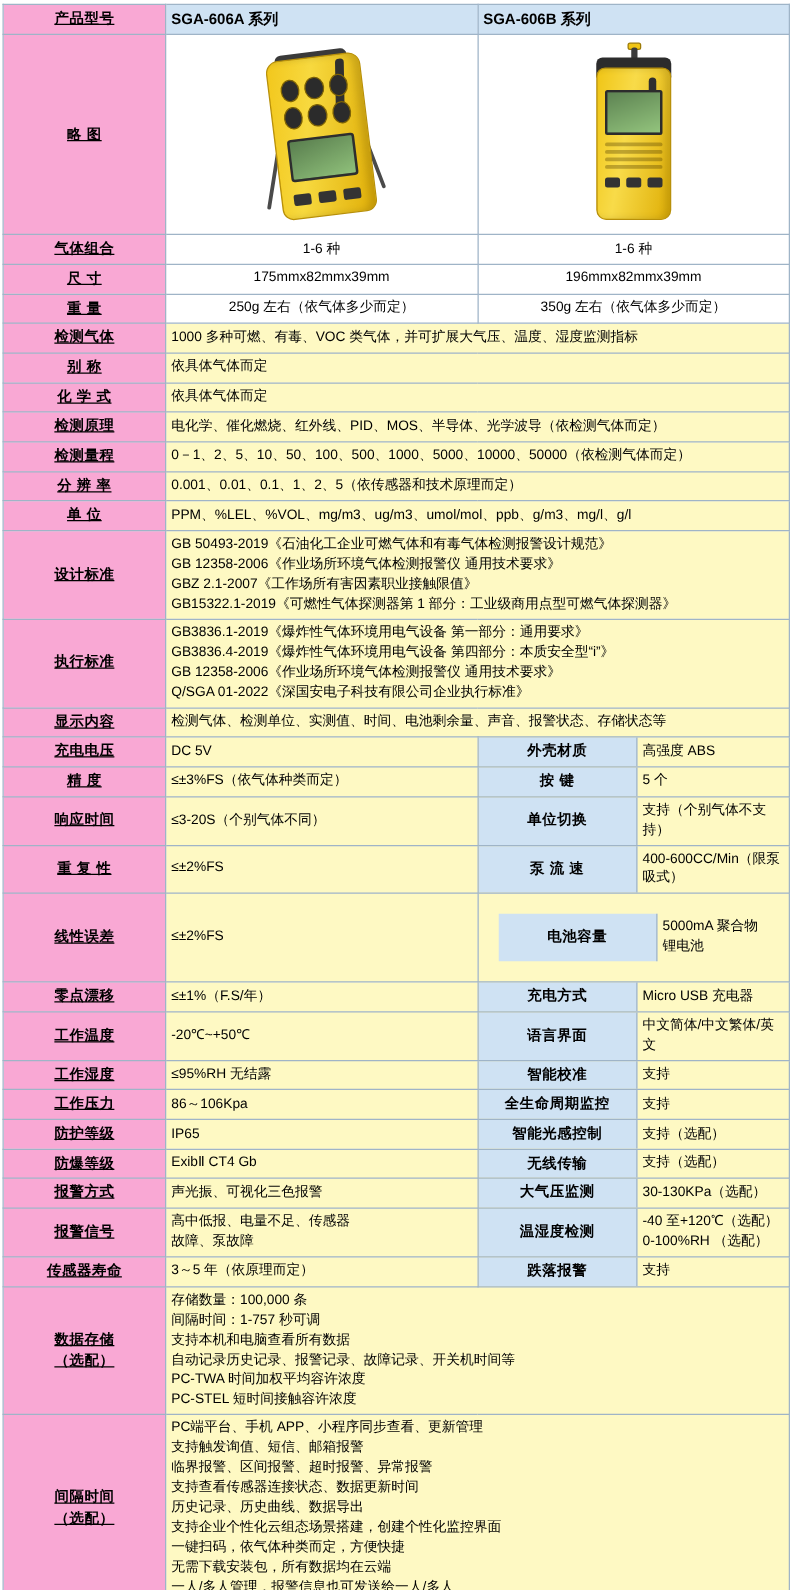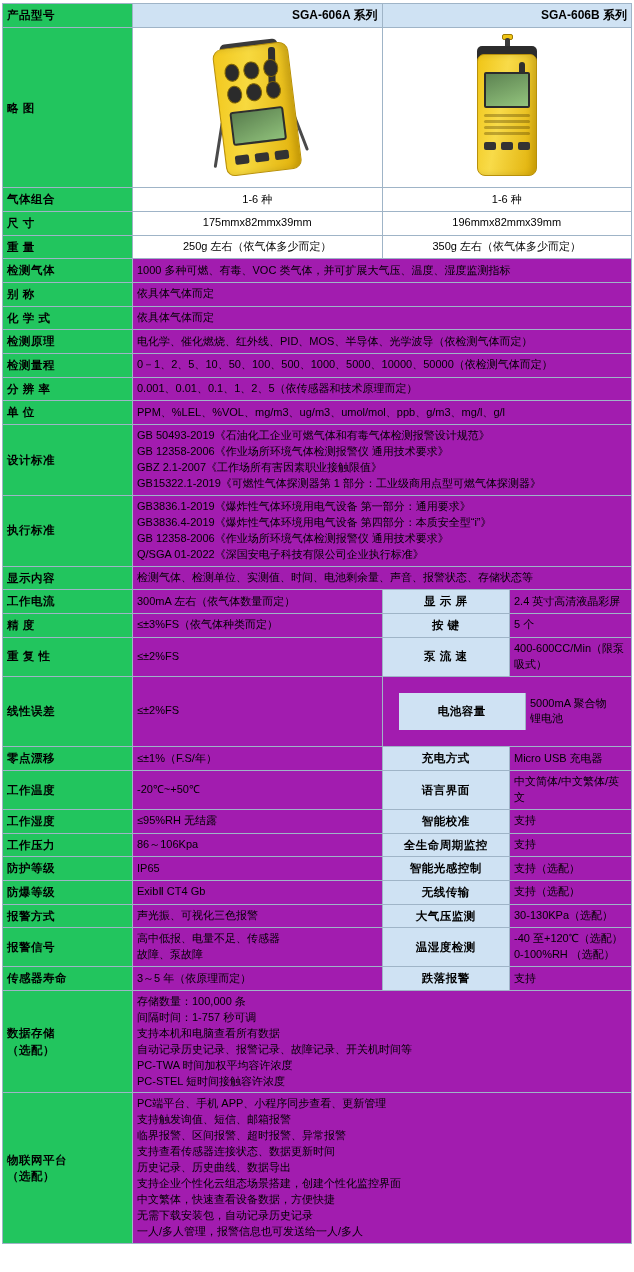--- a/index.html
+++ b/index.html
@@ -23,46 +23,48 @@
     color: #000000;
   }
   table.spec td {
     border: 1px solid #9fb4c7;
     padding: 3px 4px;
     vertical-align: middle;
     line-height: 1.45;
   }
   
   td.lbl {
-    background: #22c55e;
+    background: #f9a8d4;
+    text-align: center;
     font-weight: bold;
     font-size: 11.5px;
     letter-spacing: 0.5px;
     width: 130px;
+    text-decoration: underline;
   }
   td.lbl2 {
     background: #cfe2f3;
     text-align: center;
     font-weight: bold;
     font-size: 11.5px;
     letter-spacing: 0.5px;
     width: 127px;
   }
   td.val {
-    background: #a21caf;
+    background: #fef9c3;
     text-align: left;
     padding-left: 6px;
   }
   td.valc {
     background: #ffffff;
     text-align: center;
   }
   td.hdr {
     background: #cfe2f3;
-    text-align: right;
+    text-align: left;
     font-weight: bold;
     font-size: 12px;
   }
   td.imgcell {
     background: #ffffff;
     text-align: center;
     height: 160px;
     padding: 4px;
   }
   .multi {
@@ -318,51 +320,65 @@
         <div>GB 12358-2006《作业场所环境气体检测报警仪 通用技术要求》</div>
         <div>Q/SGA 01-2022《深国安电子科技有限公司企业执行标准》</div>
       </td>
     </tr>
 
     <tr>
       <td class="lbl">显示内容</td>
       <td class="val" colspan="2">检测气体、检测单位、实测值、时间、电池剩余量、声音、报警状态、存储状态等</td>
     </tr>
 
-
-    <tr>
-      <td class="lbl">工作电流</td>
-      <td class="val">300mA 左右（依气体数量而定）</td>
-      <td class="val" style="padding:0">
-        <table style="width:100%;border-collapse:collapse;table-layout:fixed">
-          <tbody>
-                <tr>
-            <td class="lbl2" style="border:0;border-right:1px solid #9fb4c7">显 示 屏</td>
-            <td class="val" style="border:0">2.4 英寸高清液晶彩屏</td>
-          </tr>
-        </tbody>
-            </table>
-      </td>
-    </tr>
+    <tr>
+      <td class="lbl">充电电压</td>
+      <td class="val">DC 5V</td>
+      <td class="val" style="padding:0">
+        <table style="width:100%;border-collapse:collapse;table-layout:fixed">
+          <tbody>
+                <tr>
+            <td class="lbl2" style="border:0;border-right:1px solid #9fb4c7">外壳材质</td>
+            <td class="val" style="border:0">高强度 ABS</td>
+          </tr>
+        </tbody>
+            </table>
+      </td>
+    </tr>
+
 
     <tr>
       <td class="lbl">精    度</td>
       <td class="val">≤±3%FS（依气体种类而定）</td>
       <td class="val" style="padding:0">
         <table style="width:100%;border-collapse:collapse;table-layout:fixed">
           <tbody>
                 <tr>
             <td class="lbl2" style="border:0;border-right:1px solid #9fb4c7">按    键</td>
             <td class="val" style="border:0">5 个</td>
           </tr>
         </tbody>
             </table>
       </td>
     </tr>
 
+    <tr>
+      <td class="lbl">响应时间</td>
+      <td class="val">≤3-20S（个别气体不同）</td>
+      <td class="val" style="padding:0">
+        <table style="width:100%;border-collapse:collapse;table-layout:fixed">
+          <tbody>
+                <tr>
+            <td class="lbl2" style="border:0;border-right:1px solid #9fb4c7">单位切换</td>
+            <td class="val" style="border:0">支持（个别气体不支持）</td>
+          </tr>
+        </tbody>
+            </table>
+      </td>
+    </tr>
 
     <tr>
       <td class="lbl">重 复 性</td>
       <td class="val">≤±2%FS</td>
       <td class="val" style="padding:0">
         <table style="width:100%;border-collapse:collapse;table-layout:fixed">
           <tbody>
                 <tr>
             <td class="lbl2" style="border:0;border-right:1px solid #9fb4c7">泵 流 速</td>
             <td class="val" style="border:0">400-600CC/Min（限泵吸式）</td>
@@ -538,31 +554,31 @@
         <div>间隔时间：1-757 秒可调</div>
         <div>支持本机和电脑查看所有数据</div>
         <div>自动记录历史记录、报警记录、故障记录、开关机时间等</div>
         <div>PC-TWA 时间加权平均容许浓度</div>
         <div>PC-STEL 短时间接触容许浓度</div>
       </td>
     </tr>
 
     <tr>
       <td class="lbl">
-        <div>物联网平台</div>
+        <div>间隔时间</div>
         <div>（选配）</div>
       </td>
       <td class="val multi" colspan="2">
         <div>PC端平台、手机 APP、小程序同步查看、更新管理</div>
         <div>支持触发询值、短信、邮箱报警</div>
         <div>临界报警、区间报警、超时报警、异常报警</div>
         <div>支持查看传感器连接状态、数据更新时间</div>
         <div>历史记录、历史曲线、数据导出</div>
         <div>支持企业个性化云组态场景搭建，创建个性化监控界面</div>
-        <div>中文繁体，快速查看设备数据，方便快捷</div>
-        <div>无需下载安装包，自动记录历史记录</div>
+        <div>一键扫码，依气体种类而定，方便快捷</div>
+        <div>无需下载安装包，所有数据均在云端</div>
         <div>一人/多人管理，报警信息也可发送给一人/多人</div>
       </td>
     </tr>
 
   </tbody>
     </table>
 </div>
 
 </body></html>

